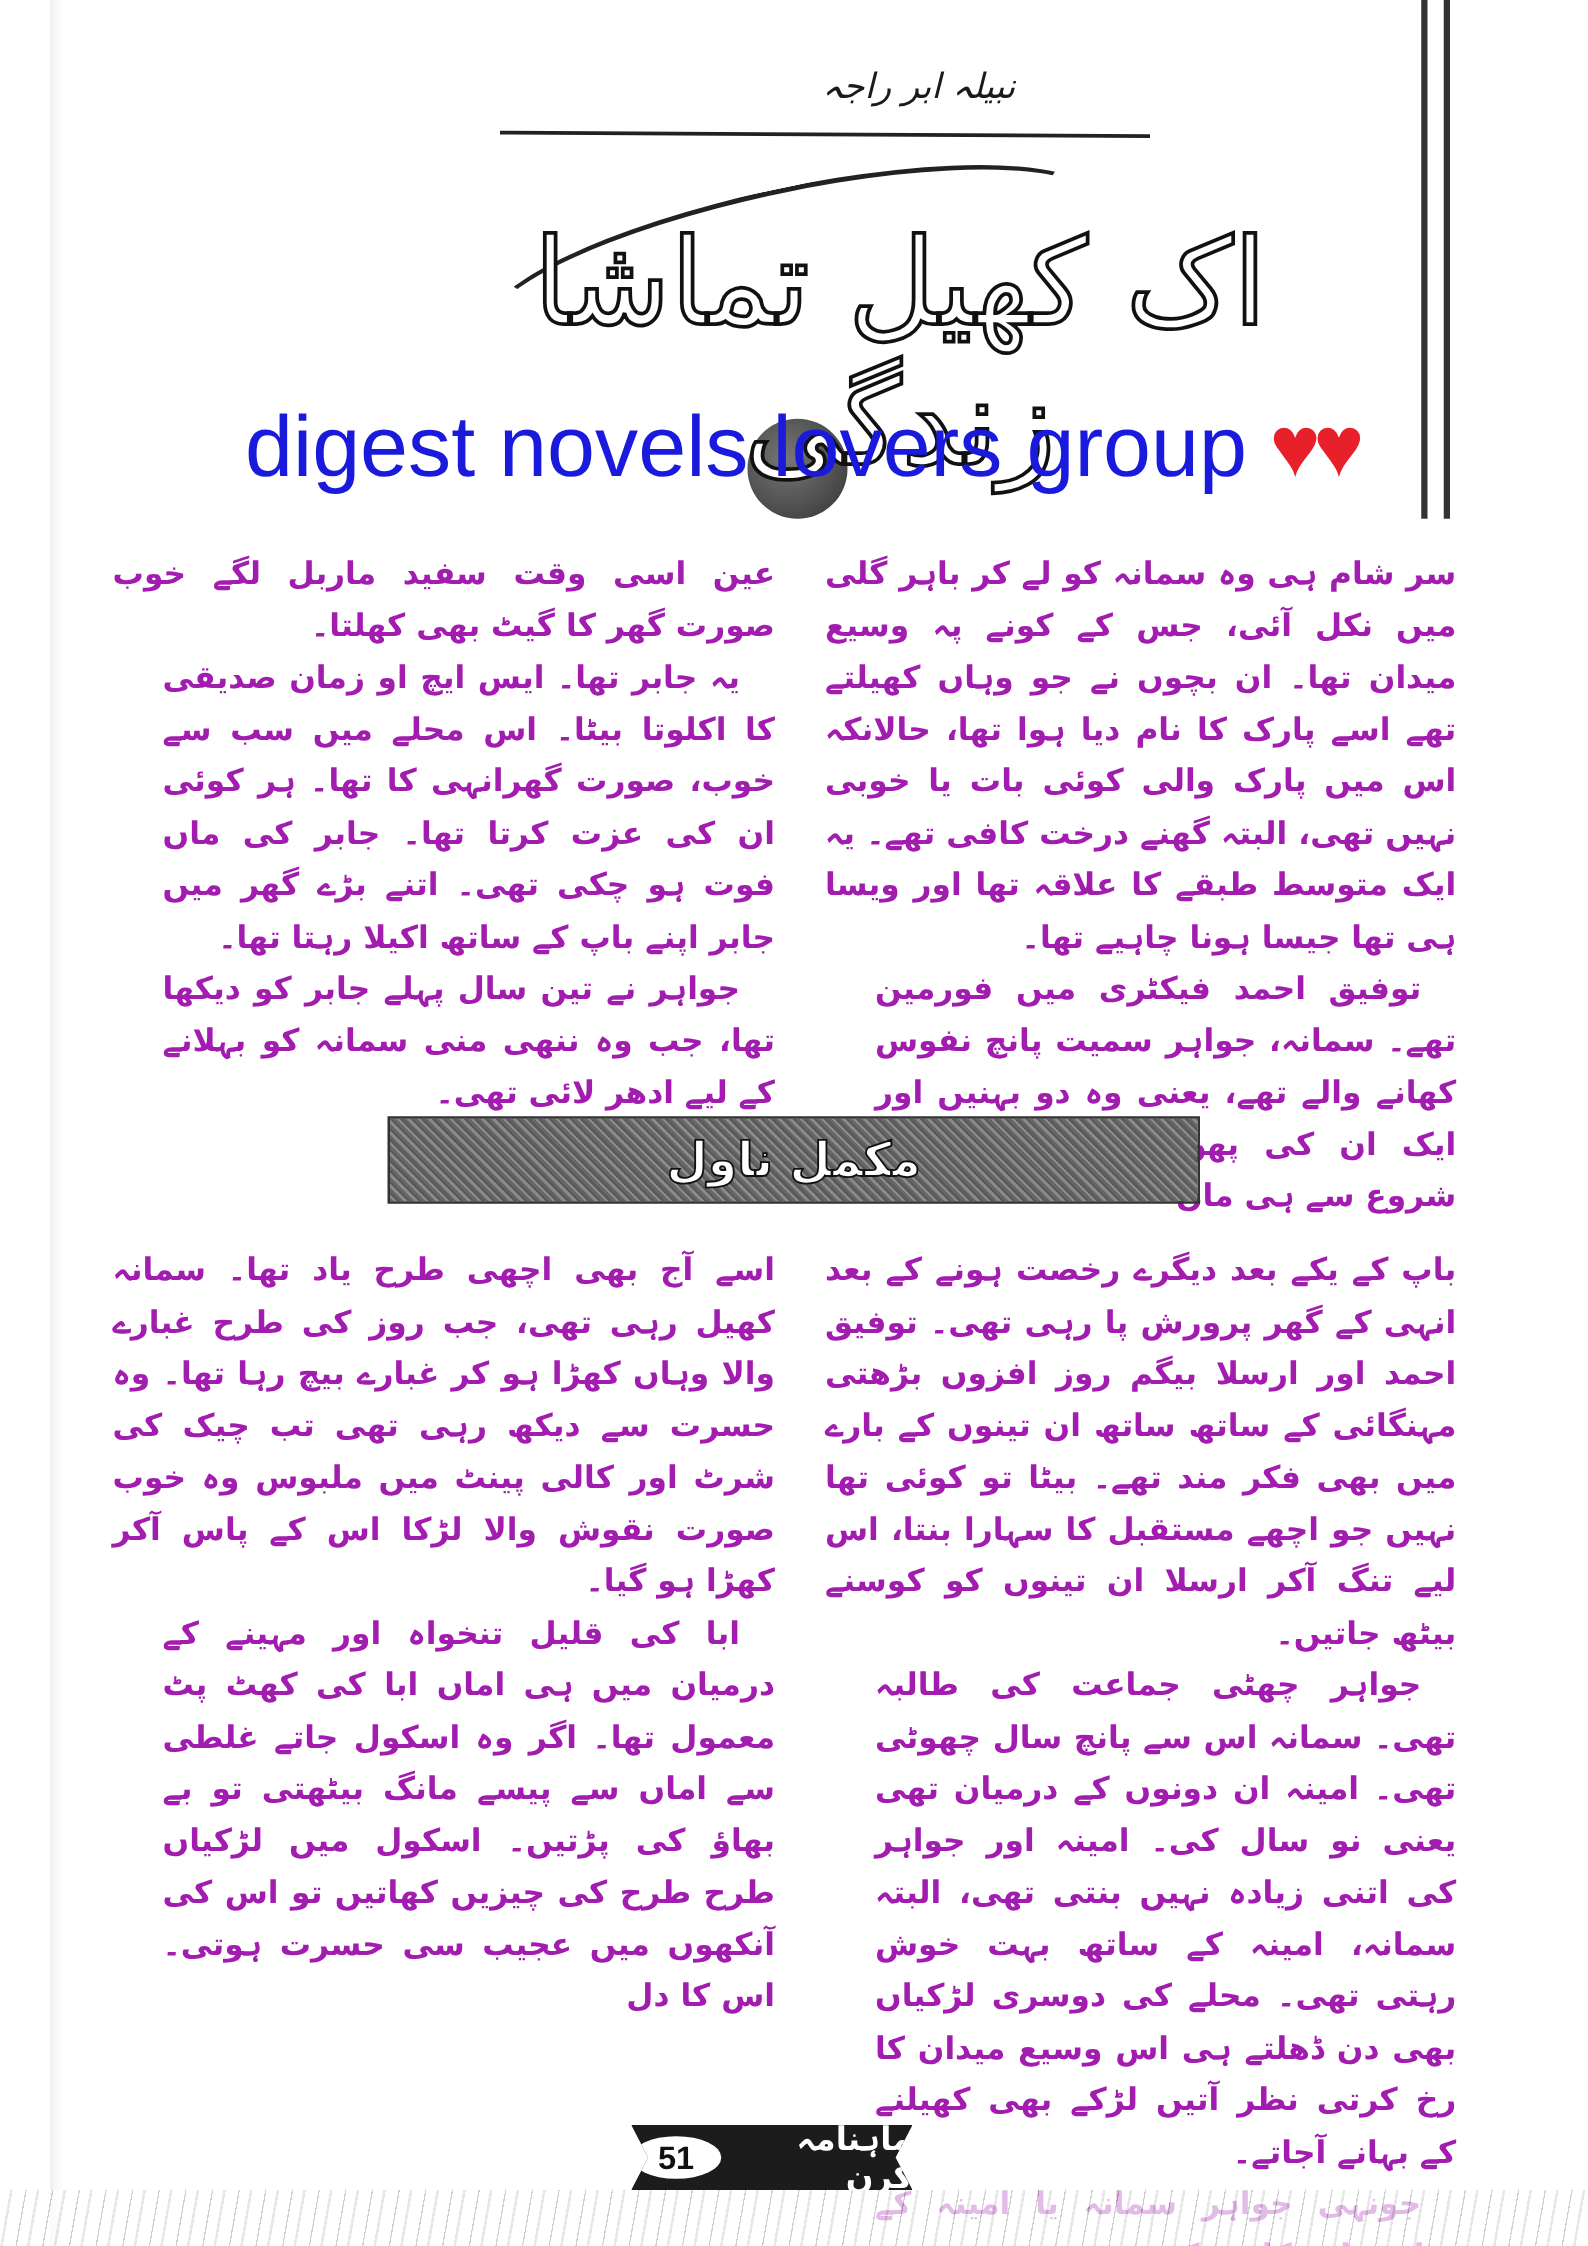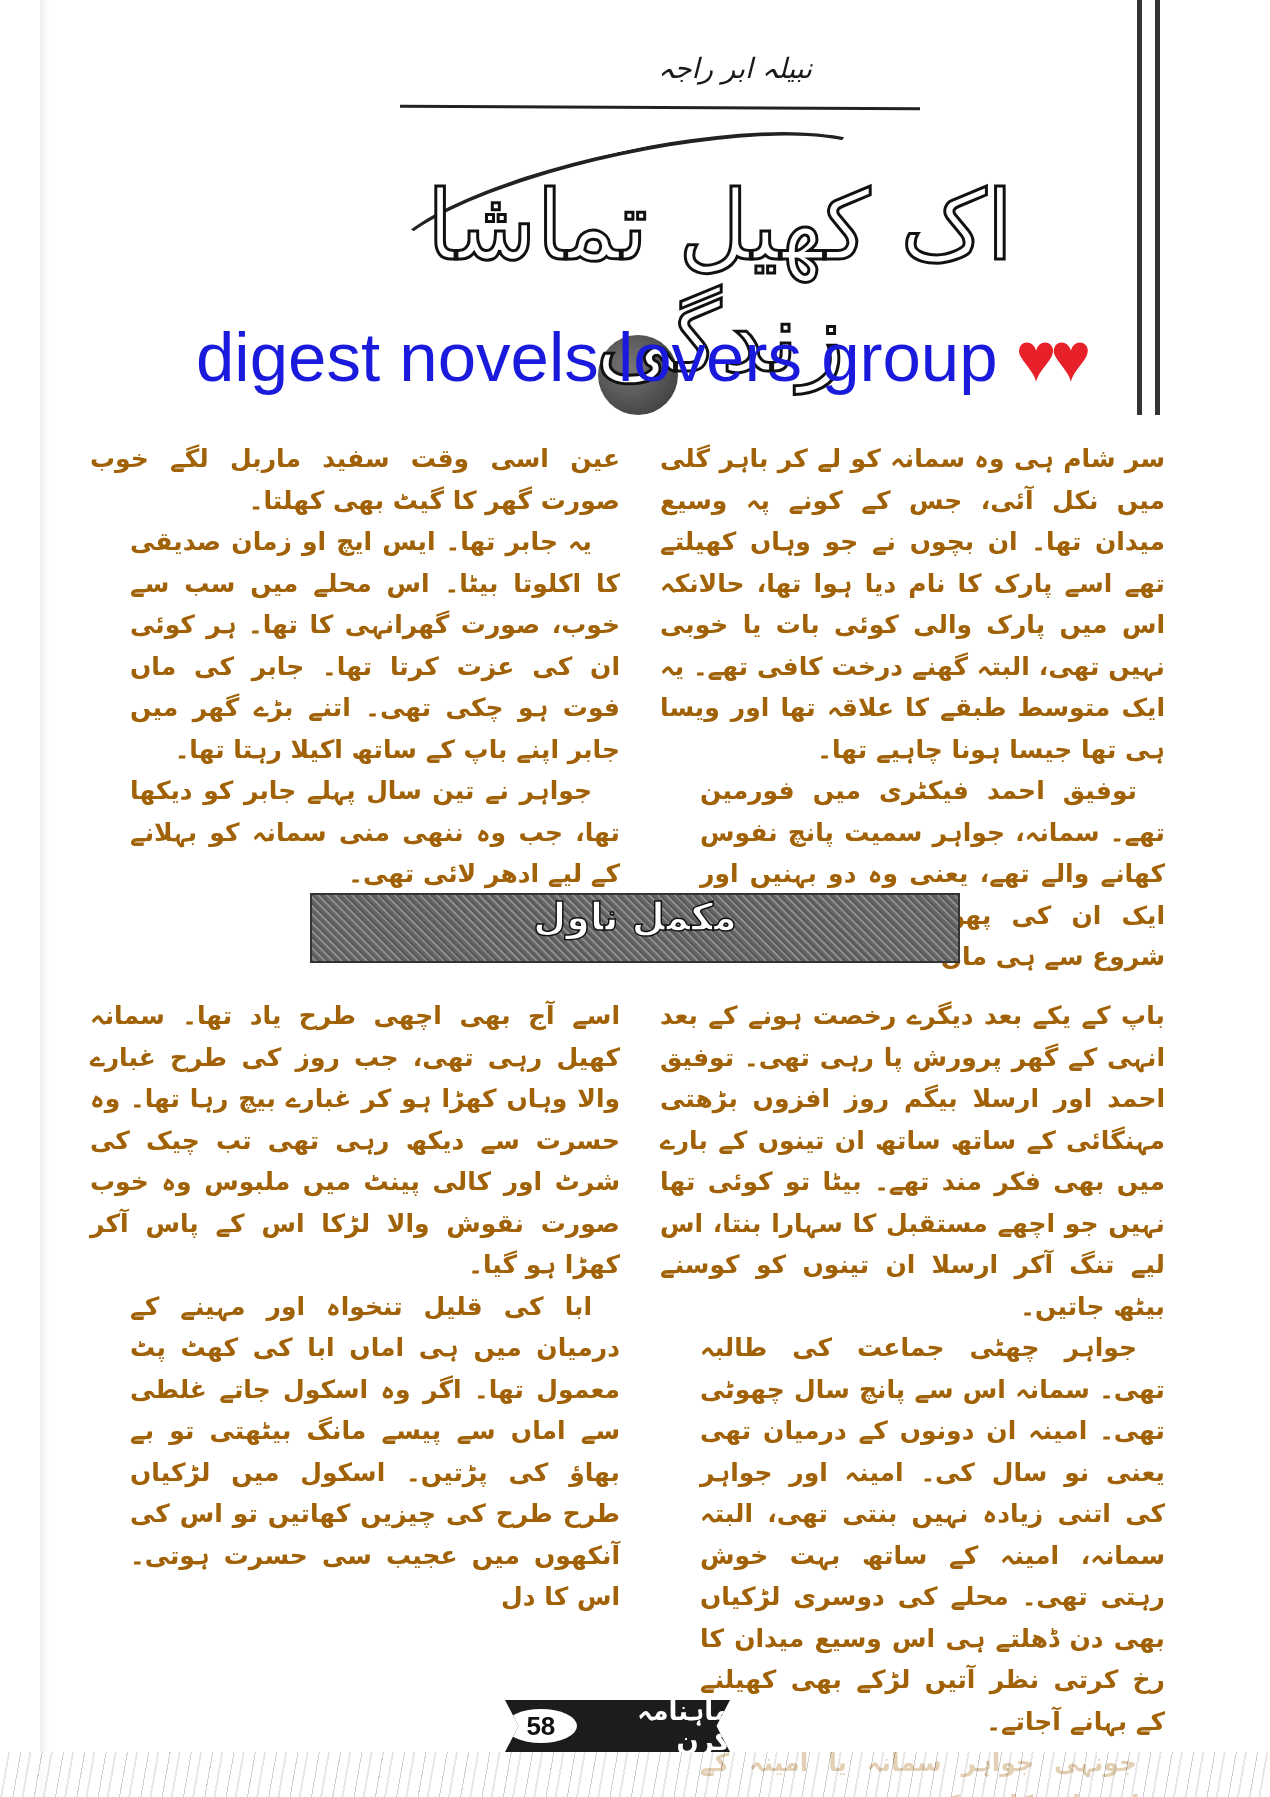--- a/index.html
+++ b/index.html
@@ -45,35 +45,35 @@
   }
   .watermark {
     position:absolute; left:196px; top:318px; font-family:"Liberation Sans", sans-serif;
     font-size:69px; color:#1a1adc; white-space:nowrap;
   }
   .watermark .hearts { color:#e8202a; margin-left:18px; letter-spacing:-6px; }
 
   .column {
     position:absolute; direction:rtl; text-align:justify;
     font-family:"DejaVu Sans", sans-serif; font-size:25px; line-height:41.5px;
-    color:#a16207; font-weight:bold;
+    color:#a21caf; font-weight:bold;
   }
   .column p { margin:0; }
   .column p.indent { text-indent:28px;margin-left:40px; }
 
   .col-tr { left:660px; top:438px; width:505px; }
   .col-tl { left:90px;  top:438px; width:530px; }
   .col-br { left:660px; top:995px; width:505px; }
   .col-bl { left:90px;  top:995px; width:530px; }
 
   .banner {
     position:absolute; left:310px; top:893px; width:650px; height:70px;
     background:repeating-linear-gradient(45deg, #666 0 2px, #8a8a8a 2px 4px, #5a5a5a 4px 6px);
     border:2px solid #333; box-sizing:border-box;
-    display:flex; justify-content:center;
+    display:flex; align-items:center; justify-content:center;
   }
   .banner span {
     direction:rtl; font-size:38px; font-weight:bold; color:#fff;
     -webkit-text-stroke:1.5px #111;
   }
 
   .footer-badge {
     position:absolute; left:505px; top:1700px; width:225px; height:52px;
     background:#1c1c1c;
     clip-path:polygon(0 0, 100% 0, 94% 50%, 100% 100%, 0 100%, 6% 50%);
@@ -132,16 +132,16 @@
   <p class="indent">جواہر چھٹی جماعت کی طالبہ تھی۔ سمانہ اس سے پانچ سال چھوٹی تھی۔ امینہ ان دونوں کے درمیان تھی یعنی نو سال کی۔ امینہ اور جواہر کی اتنی زیادہ نہیں بنتی تھی، البتہ سمانہ، امینہ کے ساتھ بہت خوش رہتی تھی۔ محلے کی دوسری لڑکیاں بھی دن ڈھلتے ہی اس وسیع میدان کا رخ کرتی نظر آتیں لڑکے بھی کھیلنے کے بہانے آجاتے۔</p>
   <p class="indent">جونہی جواہر سمانہ یا امینہ کے ساتھ باہر کا رخ کرتی،</p>
 </div>
 
 <div class="column col-bl">
   <p>اسے آج بھی اچھی طرح یاد تھا۔ سمانہ کھیل رہی تھی، جب روز کی طرح غبارے والا وہاں کھڑا ہو کر غبارے بیچ رہا تھا۔ وہ حسرت سے دیکھ رہی تھی تب چیک کی شرٹ اور کالی پینٹ میں ملبوس وہ خوب صورت نقوش والا لڑکا اس کے پاس آکر کھڑا ہو گیا۔</p>
   <p class="indent">ابا کی قلیل تنخواہ اور مہینے کے درمیان میں ہی اماں ابا کی کھٹ پٹ معمول تھا۔ اگر وہ اسکول جاتے غلطی سے اماں سے پیسے مانگ بیٹھتی تو بے بھاؤ کی پڑتیں۔ اسکول میں لڑکیاں طرح طرح کی چیزیں کھاتیں تو اس کی آنکھوں میں عجیب سی حسرت ہوتی۔ اس کا دل</p>
 </div>
 
 <div class="footer-badge">
-  <span class="footer-page">58</span>
+  <span class="footer-page">51</span>
   <span class="footer-mag">ماہنامہ کرن</span>
 </div>
 <div class="footer-texture"></div>
 
 </body></html>

